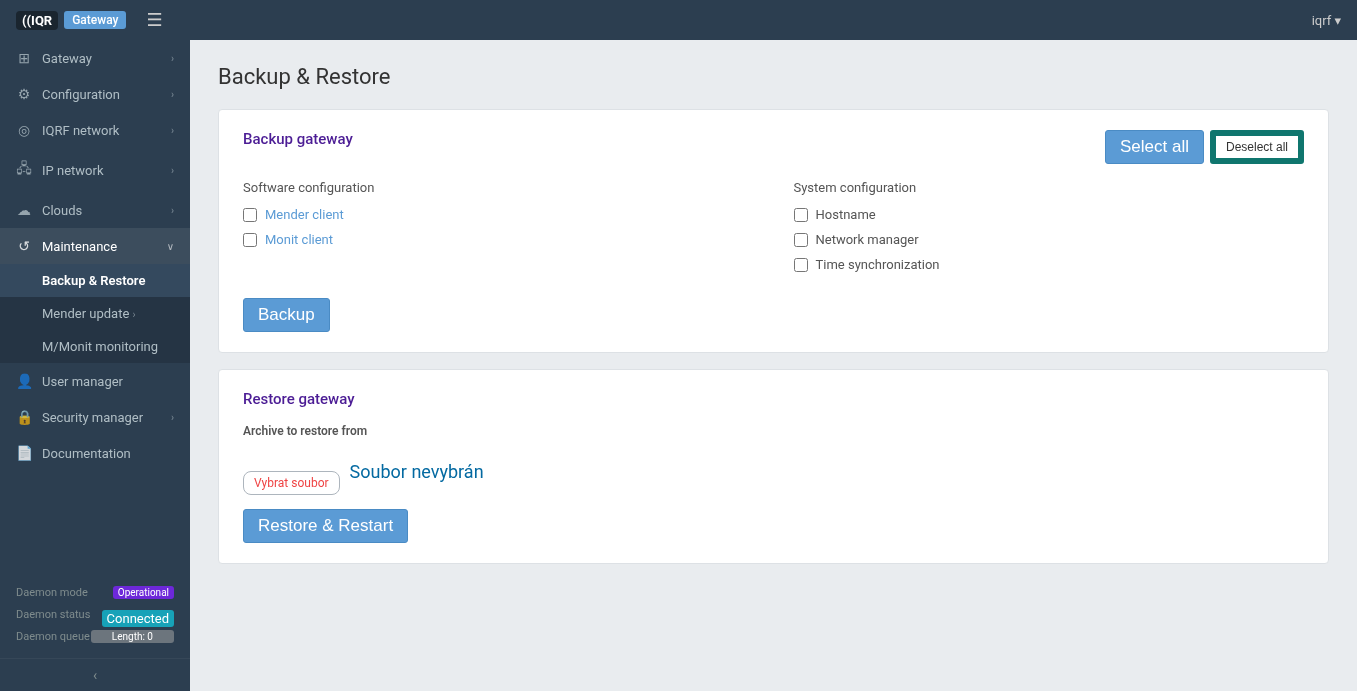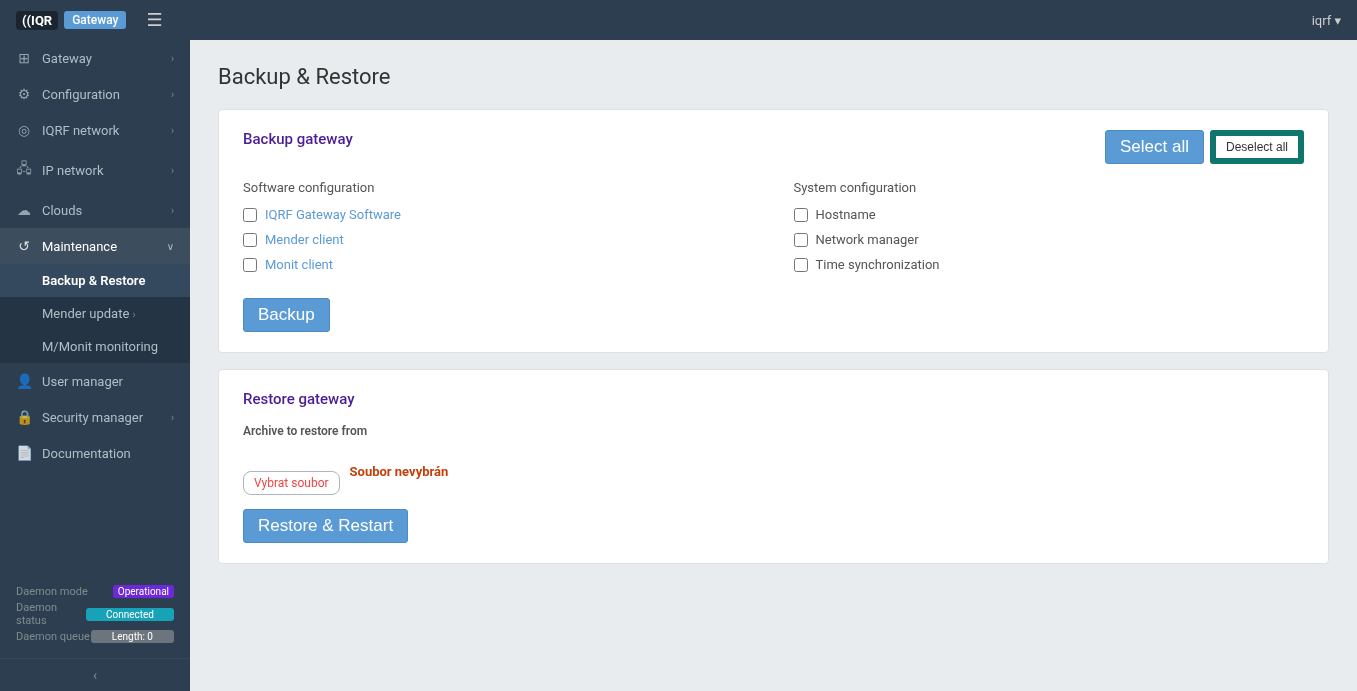--- a/index.html
+++ b/index.html
@@ -102,21 +102,21 @@
       font-size: 11px;
       color: #7f8c8d;
     }
     .sidebar-footer-row {
       display: flex;
       justify-content: space-between;
       align-items: center;
       margin-bottom: 3px;
     }
     .badge-operational { background: #6d28d9; color: white; font-size: 10px; padding: 1px 5px; border-radius: 3px; }
-    .badge-connected { background: #17a2b8; color: white; font-size: 10px; padding: 1px 20px; border-radius: 3px; }
+    .badge-connected { background: #17a2b8; color: white; font-size: 13px; padding: 1px 5px; border-radius: 3px; margin-top: 8px; }
     .badge-length { background: #6c757d; color: white; font-size: 10px; padding: 1px 21px; border-radius: 3px; }
     .sidebar-collapse-btn {
       display: flex; justify-content: center; padding: 8px;
       color: #7f8c8d; cursor: pointer;
       border-top: 1px solid rgba(255,255,255,0.05);
     }
 
     
     .main-content {
       flex: 1;
@@ -225,23 +225,22 @@
       background: #fff;
       border: 1px solid #adb5bd;
       padding: 4px 10px;
       font-size: 12px;
       border-radius: 8px;
       cursor: pointer;
       color: #ef4444;
       margin-top: 23px;
     }
     .file-none-text {
-      color: #c2410c;
-      font-size: 13px;
-      font-weight: bold;
+      color: #0369a1;
+      font-size: 18px;
     }
   </style>
 </head>
 <body>
 
 <div class="navbar">
   <div class="navbar-left">
     <div class="navbar-brand">
       <div class="brand-logo">
         <span class="brand-logo-text">((IQR</span>
@@ -369,24 +368,20 @@
           <button class="btn-primary">Select all</button>
           <button class="btn-white">Deselect all</button>
         </div>
       </div>
 
       <div class="backup-columns">
 
         <div class="backup-column">
           <div class="backup-column-title">Software configuration</div>
 
-          <div class="checkbox-row">
-            <input type="checkbox" id="cb-iqrf" style="">
-            <label for="cb-iqrf" class="checkbox-label-link">IQRF Gateway Software</label>
-          </div>
           <div class="checkbox-row">
             <input type="checkbox" id="cb-mender" style="">
             <label for="cb-mender" class="checkbox-label-link">Mender client</label>
           </div>
           <div class="checkbox-row">
             <input type="checkbox" id="cb-monit" style="">
             <label for="cb-monit" class="checkbox-label-link">Monit client</label>
           </div>
         </div>
 

